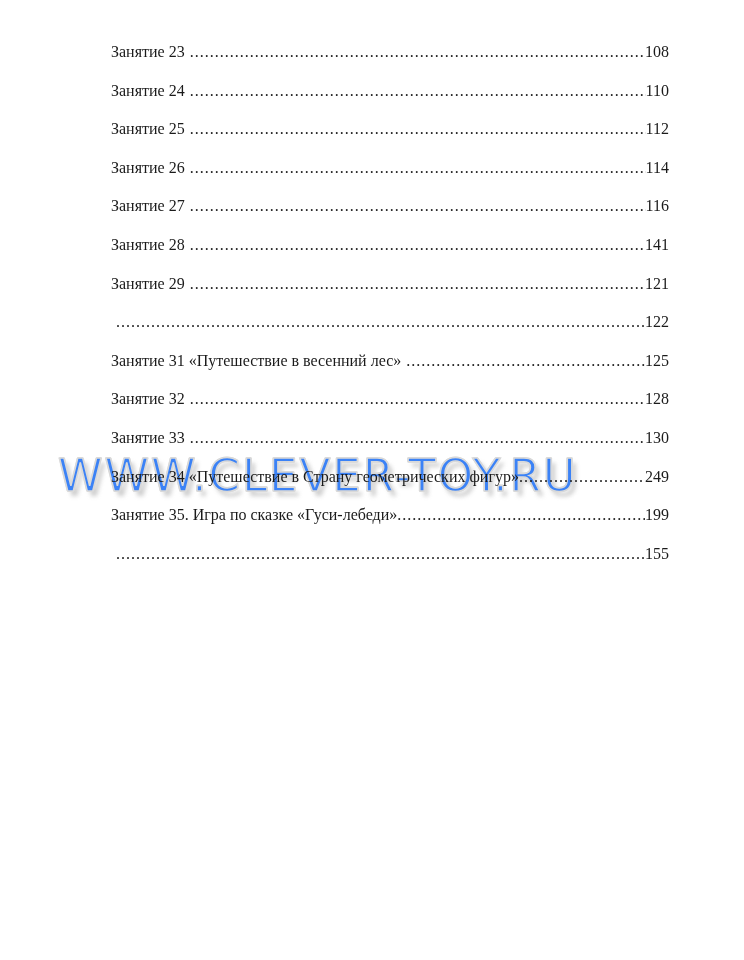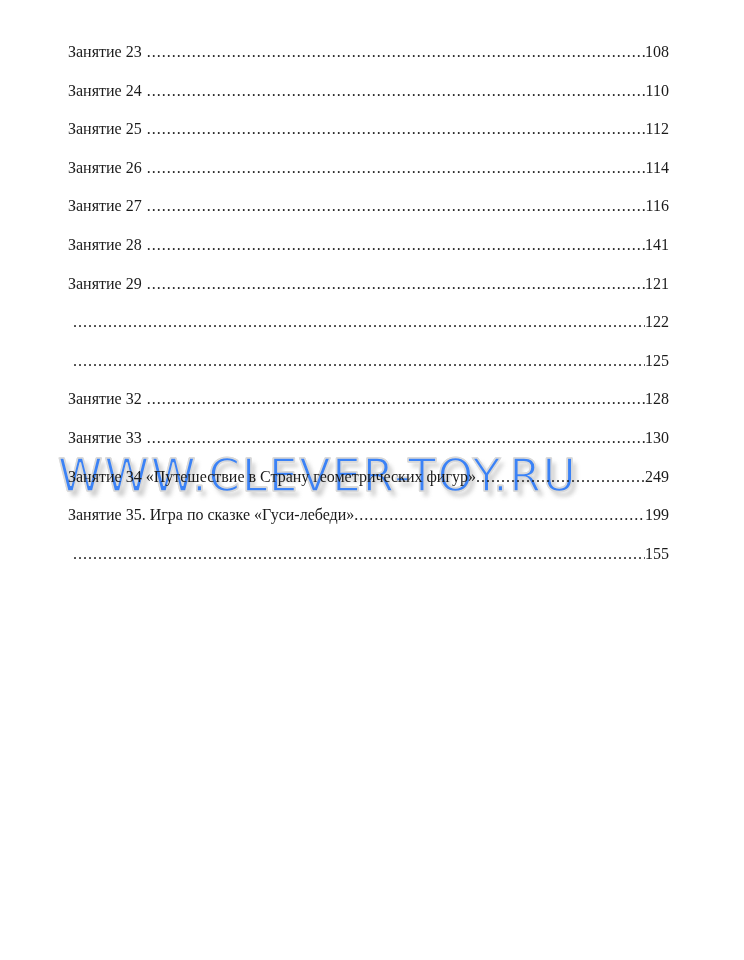--- a/index.html
+++ b/index.html
@@ -22,20 +22,21 @@
     width: 601px;
     z-index: 2;
   }
   .toc-row {
     display: flex;
     align-items: flex-end;
     height: 38.6px;
     font-size: 16px;
     color: #1b1b1b;
     line-height: 38.6px;
+    margin-left: 43px;
   }
   .toc-label {
     white-space: nowrap;
     flex: 0 0 auto;
   }
   .toc-dots {
     flex: 1 1 auto;
     overflow: hidden;
     white-space: nowrap;
     padding-left: 5px;
@@ -123,20 +124,21 @@
       <span class="toc-dots">............................................................................................................................................................................................................................................................................................................</span>
       <span class="toc-page">121</span>
     </div>
 
     <div class="toc-row">
       <span class="toc-dots">............................................................................................................................................................................................................................................................................................................</span>
       <span class="toc-page">122</span>
     </div>
 
     <div class="toc-row">
+      <span class="toc-label">Занятие 31 «Путешествие в весенний лес»</span>
       <span class="toc-dots">............................................................................................................................................................................................................................................................................................................</span>
       <span class="toc-page">125</span>
     </div>
 
     <div class="toc-row">
       <span class="toc-label">Занятие 32</span>
       <span class="toc-dots">............................................................................................................................................................................................................................................................................................................</span>
       <span class="toc-page">128</span>
     </div>
 

